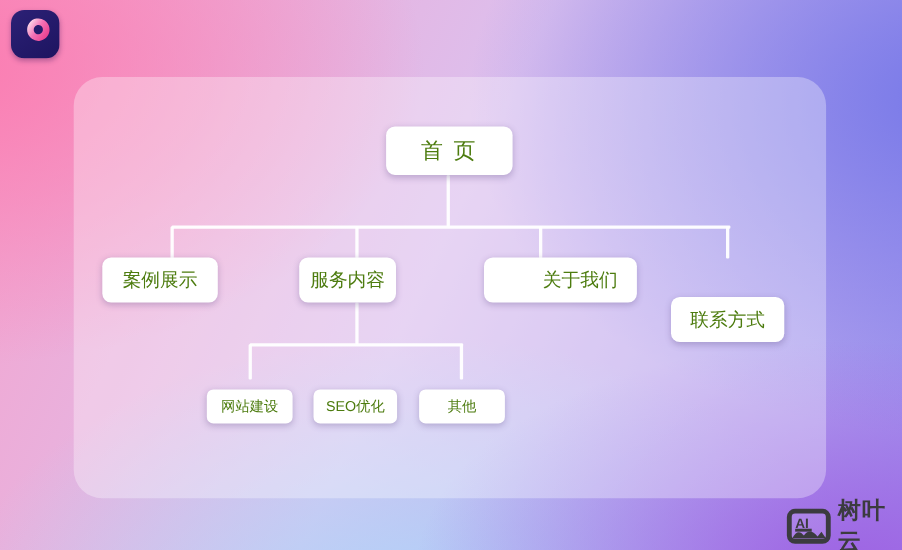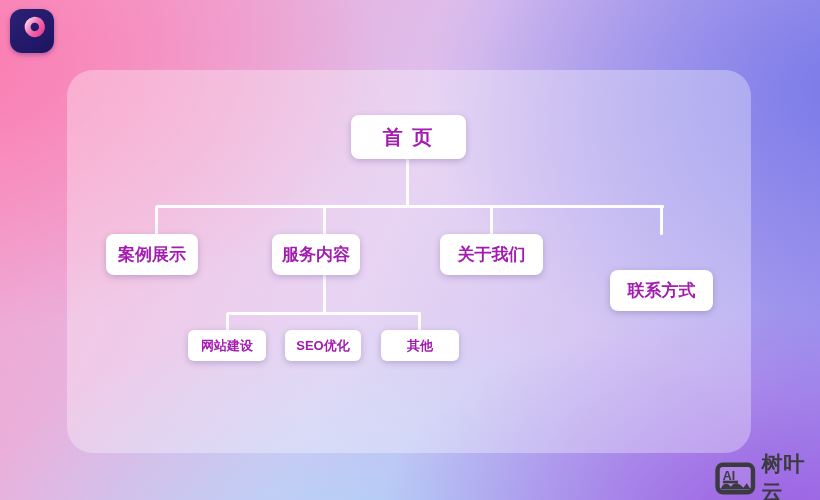--- a/index.html
+++ b/index.html
@@ -18,31 +18,31 @@
   }
   .panel{
     position:absolute;left:67px;top:70px;width:684px;height:383px;
     background:rgba(255,255,255,.32);
     border-radius:26px;
   }
   
   .node{
     position:absolute;display:flex;align-items:center;justify-content:center;
     background:#ffffff;border-radius:8px;
-    color:#a21caf;font-weight:bold;
+    color:#4d7c0f;font-weight:normal;
     box-shadow:0 2px 6px rgba(90,70,130,.30);
     white-space:nowrap;
   }
   .node.root{left:351px;top:115px;width:115px;height:44px;font-size:20px;letter-spacing:2px;}
   .node.l2{top:234px;height:41px;font-size:17px;}
-  .node.l2.n0{left:106px;width:92px;}
+  .node.l2.n0{left:93px;width:105px;}
   .node.l2.n1{left:272px;width:88px;}
-  .node.l2.n2{left:440px;width:103px;}
+  .node.l2.n2{left:440px;width:103px;padding-left:36px;}
   .node.l2.n3{left:610px;width:103px;margin-top:36px;}
-  .node.l3{top:330px;height:31px;font-size:13px;border-radius:6px;}
+  .node.l3{top:354px;height:31px;font-size:13px;border-radius:6px;}
   .node.l3.n0{left:188px;width:78px;}
   .node.l3.n1{left:285px;width:76px;}
   .node.l3.n2{left:381px;width:78px;}
   
   .line{position:absolute;background:rgba(255,255,255,.95);border-radius:1px;}
   .v{width:3px;}
   .h{height:3px;}
   .v-root{left:406px;top:159px;height:47px;}
   .h-l2{left:156px;top:205px;width:508px;}
   .v-l2a{left:155px;top:206px;height:29px;}

